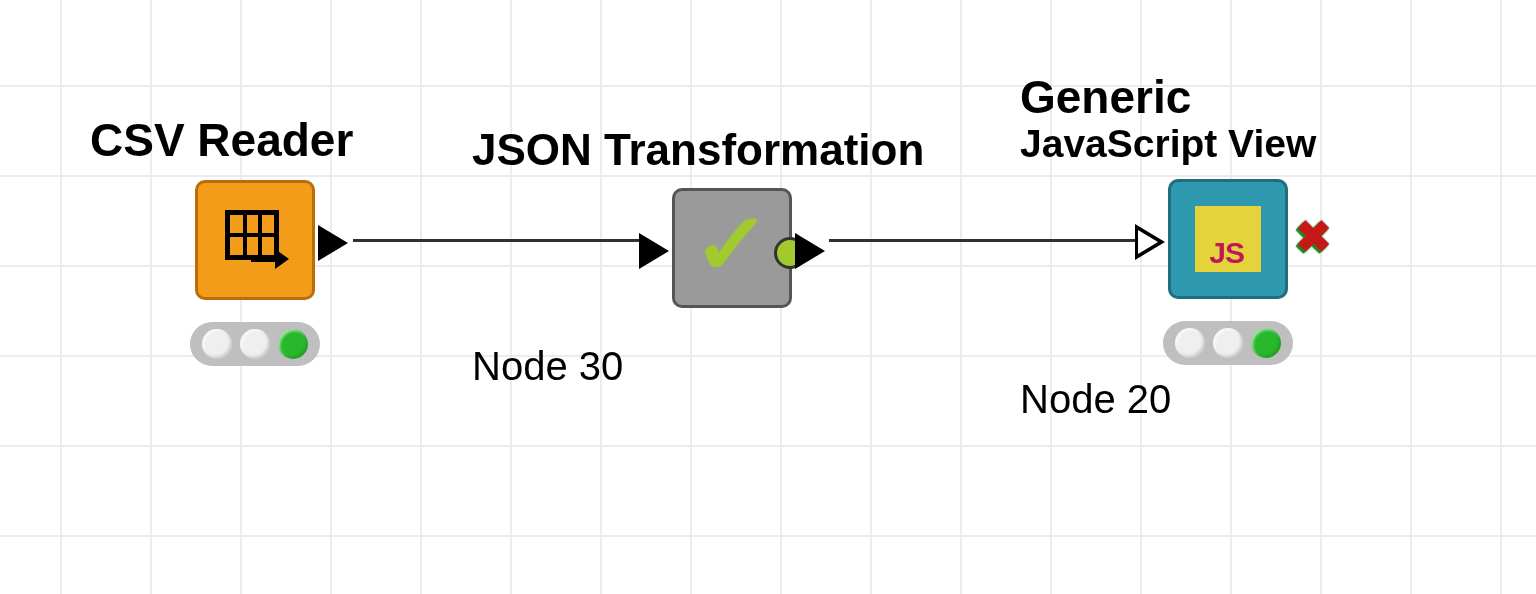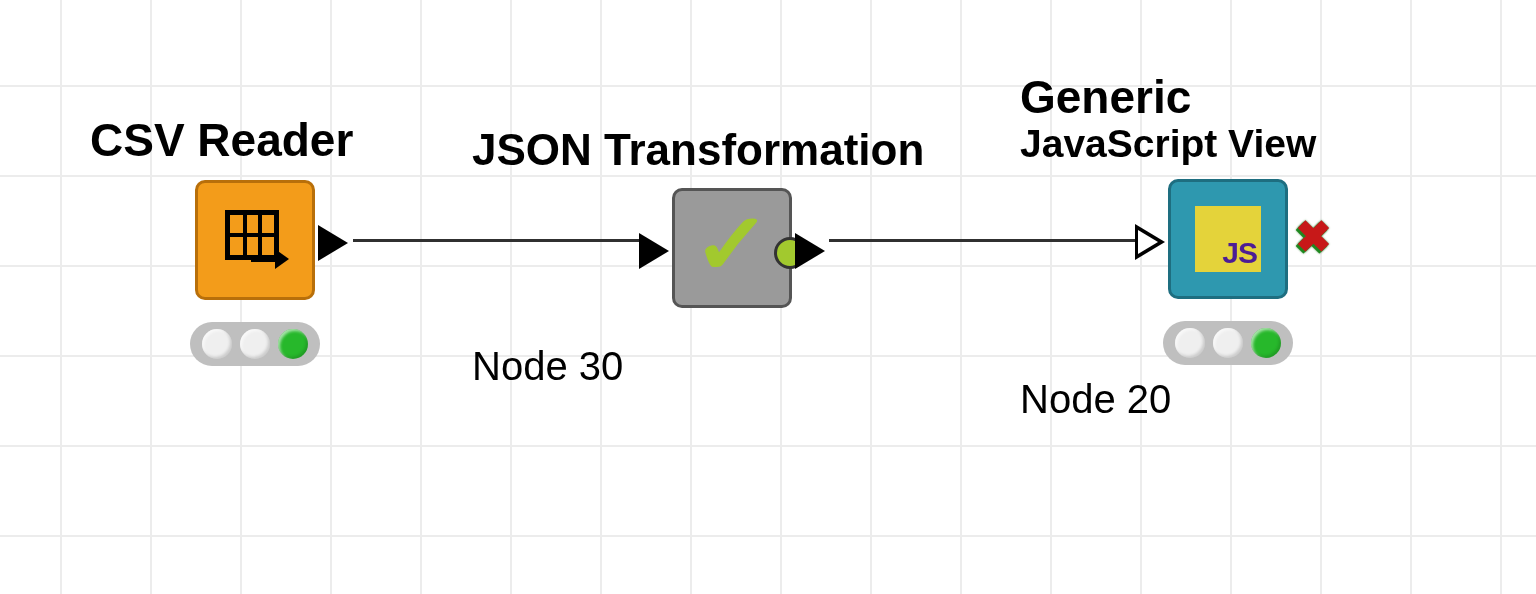--- a/index.html
+++ b/index.html
@@ -174,25 +174,25 @@
     line-height: 1;
     transform: translateY(-4px) scaleX(1.1);
   }
   .icon-js {
     width: 66px;
     height: 66px;
     background: #e4d33a;
     display: flex;
     align-items: flex-end;
     justify-content: flex-end;
-    padding: 2px 4px 2px 2px;
+    padding: 2px 17px 2px 2px;
     box-sizing: border-box;
     font-weight: 900;
     font-size: 30px;
-    color: #4c1d95;
+    color: #be185d;
     letter-spacing: -1px;
   }
 </style>
 </head>
 <body>
 
 <div class="canvas">
 
   <div class="connector" style="left:353px; top:239px; width:292px;"></div>
   <div class="connector" style="left:829px; top:239px; width:311px;"></div>

